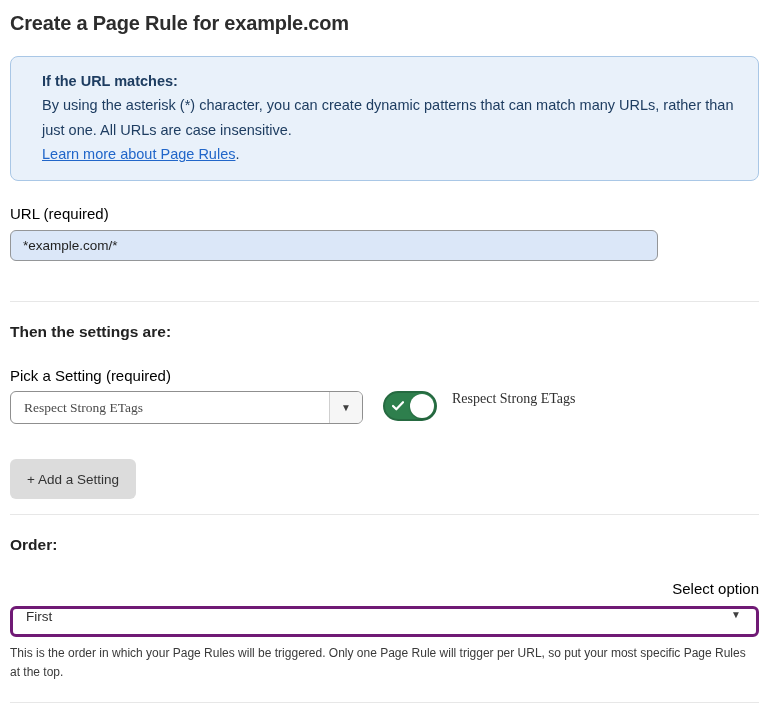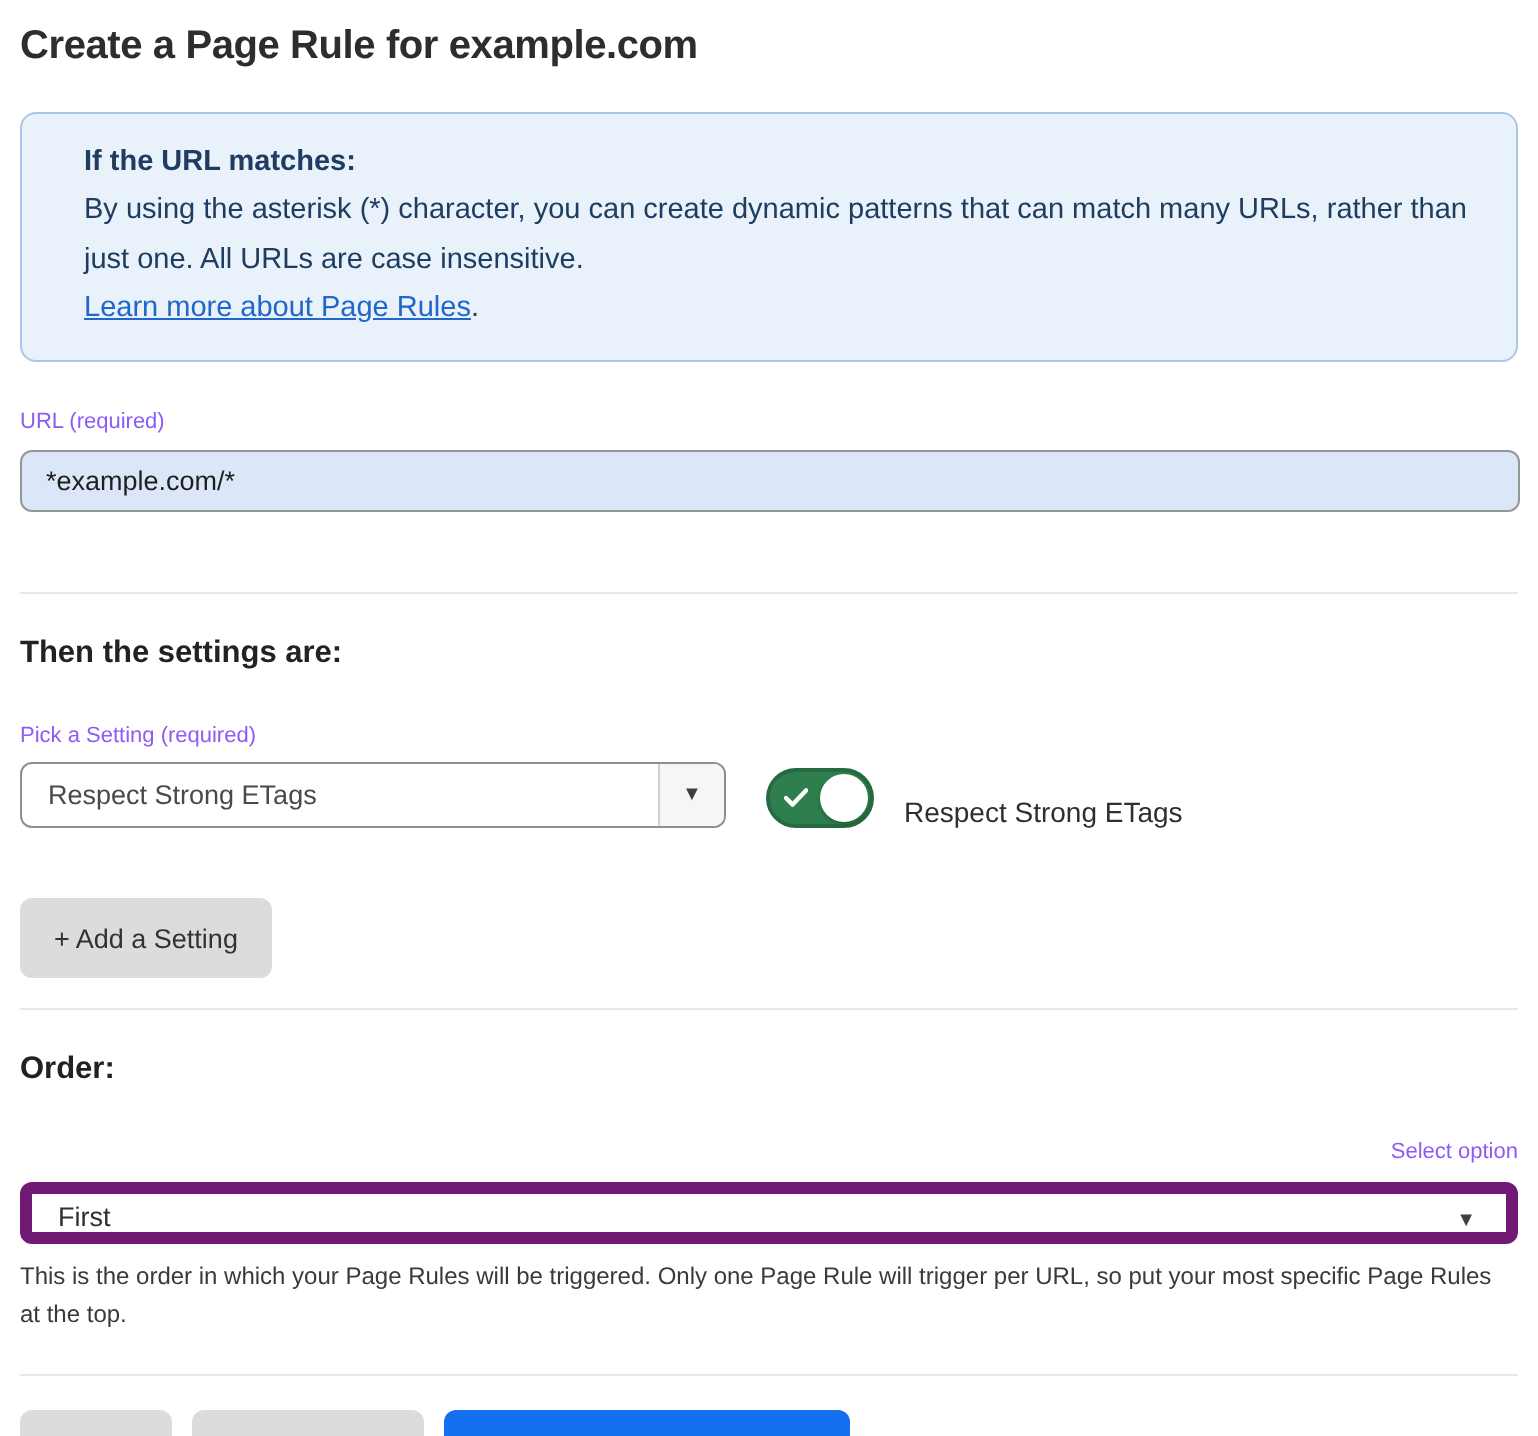--- a/index.html
+++ b/index.html
@@ -34,27 +34,27 @@
     font-size: 14.5px;
     color: #1e3d61;
   }
   .info-box .info-body { max-width: 705px; }
   .info-box a.info-link {
     color: #2166c9;
     text-decoration: underline;
     cursor: pointer;
   }
   .field-label {
-    font-size: 11px;
-    color: #8b5cf6;
+    font-size: 15px;
+    color: #000000;
   }
   .url-label { margin-top: 24px; }
   .url-input {
     margin-top: 8px;
-    width: 750px;
+    width: 648px;
     height: 31px;
     background: #dbe7f8;
     border: 1px solid #949698;
     border-radius: 6px;
     padding: 0 12px;
     font-family: "Liberation Sans", sans-serif;
     font-size: 13.5px;
     color: #1f1f1f;
     outline: none;
   }
@@ -69,21 +69,22 @@
   .section-heading {
     font-size: 15.5px;
     font-weight: 700;
     color: #222222;
   }
   .settings-heading { margin-top: 21px; }
   .picker-label { margin-top: 26px; }
   .setting-row {
     margin-top: 7px;
     display: flex;
-    align-items: flex-end;
+    align-items: flex-start;
+    font-family: Liberation Serif, serif;
   }
   .select-box {
     display: flex;
     align-items: stretch;
     width: 353px;
     height: 33px;
     border: 1px solid #8f8f8f;
     border-radius: 6px;
     background: #ffffff;
     overflow: hidden;
@@ -155,25 +156,25 @@
     padding: 0 17px;
     cursor: pointer;
   }
   .add-setting-btn { margin-top: 35px; }
   .order-heading { margin-top: 21px; }
   .order-select-label { margin-top: 26px; text-align: right; }
   .order-select {
     margin-top: 9px;
     width: 749px;
     height: 31px;
-    border: 6px solid #701a75;
+    border: 3px solid #701a75;
     border-radius: 6px;
     background: #ffffff;
     display: flex;
-    align-items: flex-end;
+    align-items: flex-start;
     justify-content: space-between;
     padding: 0 15px 0 13px;
     font-size: 13.5px;
     color: #2f2f2f;
     cursor: pointer;
     gap: 14px;
   }
   .order-select .chevron {
     font-size: 10px;
     color: #3f3f3f;

